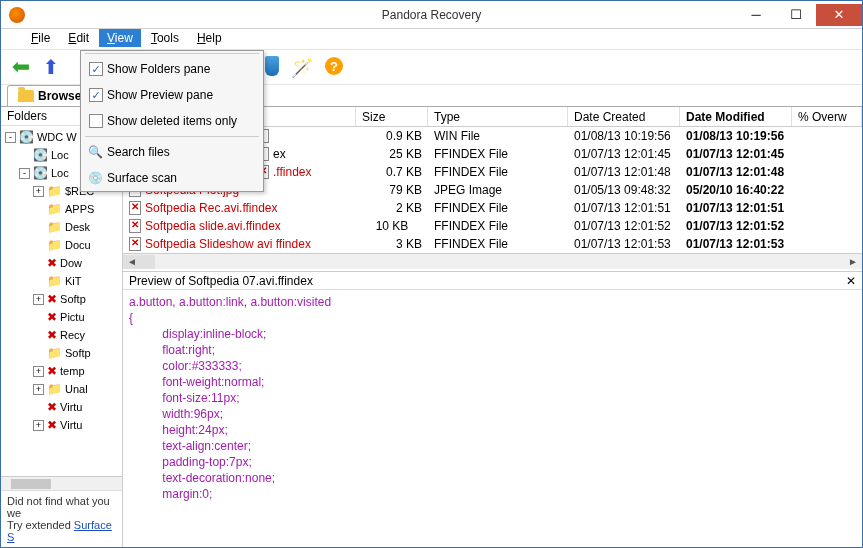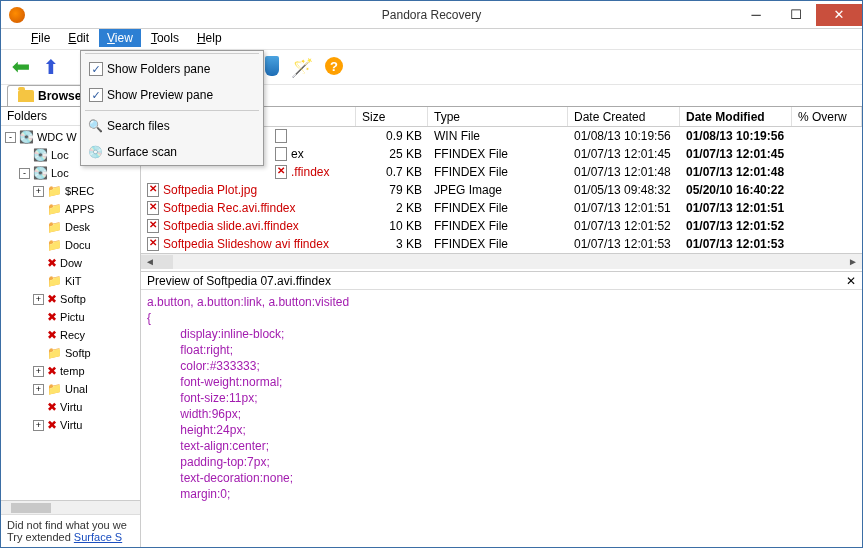--- a/index.html
+++ b/index.html
@@ -25,21 +25,21 @@
 .dropdown { position: absolute; left: 80px; top: 50px; width: 184px; background: #f6f6f6; border: 1px solid #9b9b9b; box-shadow: 2px 2px 4px rgba(0,0,0,0.2); z-index: 100; }
 .dropdown-item { height: 26px; display: flex; align-items: center; padding-left: 4px; cursor: default; }
 .dd-icon { width: 22px; display: flex; align-items: center; justify-content: center; }
 .dd-check { width: 14px; height: 14px; border: 1px solid #888; background: #fff; display: flex; align-items: center; justify-content: center; font-size: 11px; color: #2c5aa0; }
 .dd-sep { height: 1px; background: #ccc; margin: 2px 4px; }
 .folder-ico { width: 16px; height: 12px; background: #f5c542; border-radius: 2px 2px 0 0; position: relative; }
 .folder-ico::before { content: ''; position: absolute; top: -3px; left: 0; width: 7px; height: 3px; background: #f5c542; border-radius: 2px 2px 0 0; }
 .tabs { height: 22px; display: flex; align-items: flex-end; padding-left: 6px; background: #fff; border-bottom: 1px solid #aaa; }
 .tab { display: flex; align-items: center; gap: 4px; padding: 3px 10px; border: 1px solid #aaa; border-bottom: none; background: #fff; border-radius: 3px 3px 0 0; font-weight: bold; }
 .content { flex: 1; display: flex; overflow: hidden; }
-.sidebar { width: 140px; border-right: 1px solid #ccc; display: flex; flex-direction: column; overflow: hidden; }
+.sidebar { width: 122px; border-right: 1px solid #ccc; display: flex; flex-direction: column; overflow: hidden; }
 .sb-header { padding: 2px 6px; background: #fff; border-bottom: 1px solid #e0e0e0; }
 .tree { flex: 1; overflow: hidden; padding-top: 2px; font-size: 11px; line-height: 18px; }
 .tree-row { display: flex; align-items: center; white-space: nowrap; }
 .tree-row .exp { width: 11px; height: 11px; border: 1px solid #888; margin-right: 3px; display: flex; align-items: center; justify-content: center; font-size: 9px; line-height: 1; background: #fff; }
 .tree-row .ico { margin-right: 3px; font-size: 12px; }
 .ico-folder { color: #e8a100; }
 .ico-del { color: #c00; }
 .sb-scroll { height: 14px; background: #f0f0f0; border-top: 1px solid #ccc; display: flex; align-items: center; }
 .sb-scroll .thumb { width: 40px; height: 10px; background: #c8c8c8; margin-left: 10px; }
 .sb-footer { padding: 4px 6px; font-size: 11px; color: #333; border-top: 1px solid #ddd; }
@@ -107,20 +107,26 @@
           <span class="dd-check">✓</span>
         </span>
       <span>Show Folders pane</span>
     </div>
     <div class="dropdown-item">
       <span class="dd-icon">
           <span class="dd-check">✓</span>
         </span>
       <span>Show Preview pane</span>
     </div>
+    <div class="dropdown-item">
+      <span class="dd-icon">
+          <span class="dd-check"></span>
+        </span>
+      <span>Show deleted items only</span>
+    </div>
     <div class="dd-sep"></div>
     <div class="dropdown-item">
       <span class="dd-icon">🔍</span>
       <span>Search files</span>
     </div>
     <div class="dropdown-item">
       <span class="dd-icon">💿</span>
       <span>Surface scan</span>
     </div>
   </div>
@@ -309,21 +315,21 @@
             <div class="cell col-dm">01/07/13 12:01:51</div>
             <div class="cell col-ov"></div>
           </div>
           <div class="list-row">
             <div class="cell col-name" style="">
               <span class="fname">
                 <span class="file-ico del"></span>
                 <span class="red">Softpedia slide.avi.ffindex</span>
               </span>
             </div>
-            <div class="cell col-size" style="text-align:right">10 KB</div>
+            <div class="cell col-size" style="text-align:center">10 KB</div>
             <div class="cell col-type">FFINDEX File</div>
             <div class="cell col-dc">01/07/13 12:01:52</div>
             <div class="cell col-dm">01/07/13 12:01:52</div>
             <div class="cell col-ov"></div>
           </div>
           <div class="list-row">
             <div class="cell col-name" style="">
               <span class="fname">
                 <span class="file-ico del"></span>
                 <span class="red">Softpedia Slideshow avi ffindex</span>

